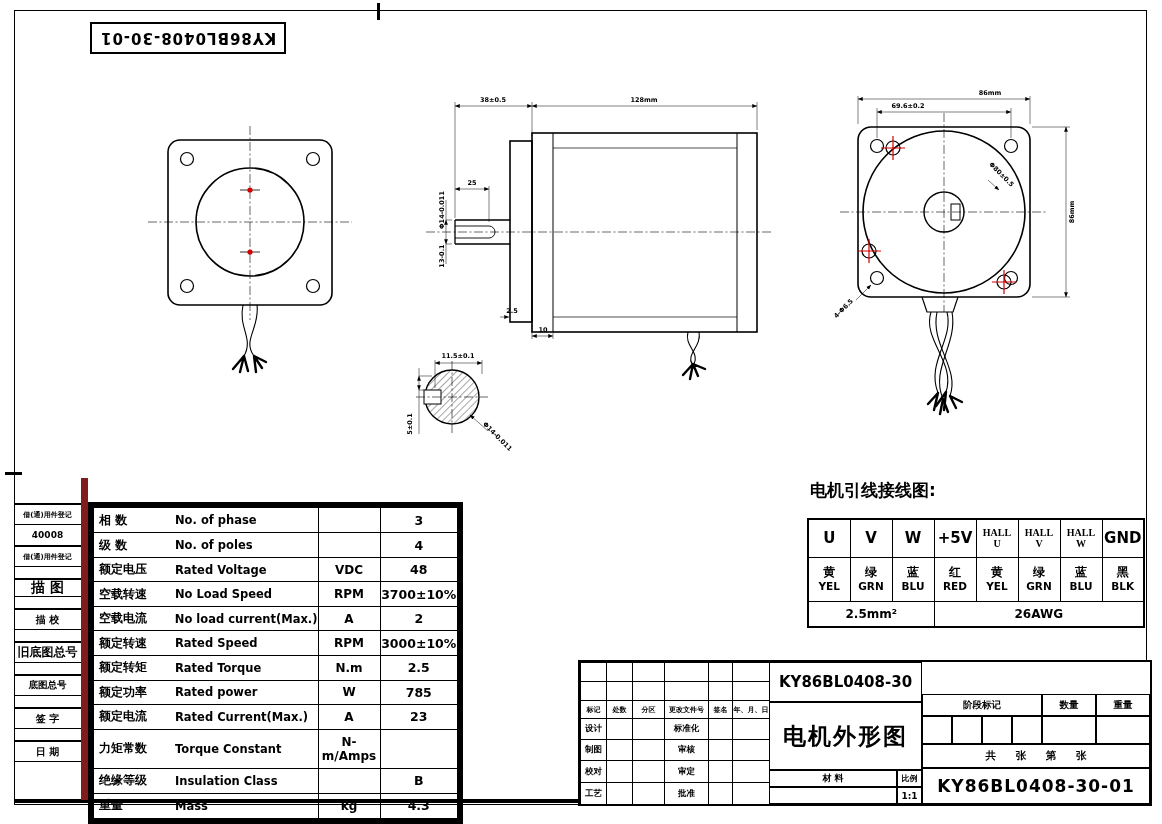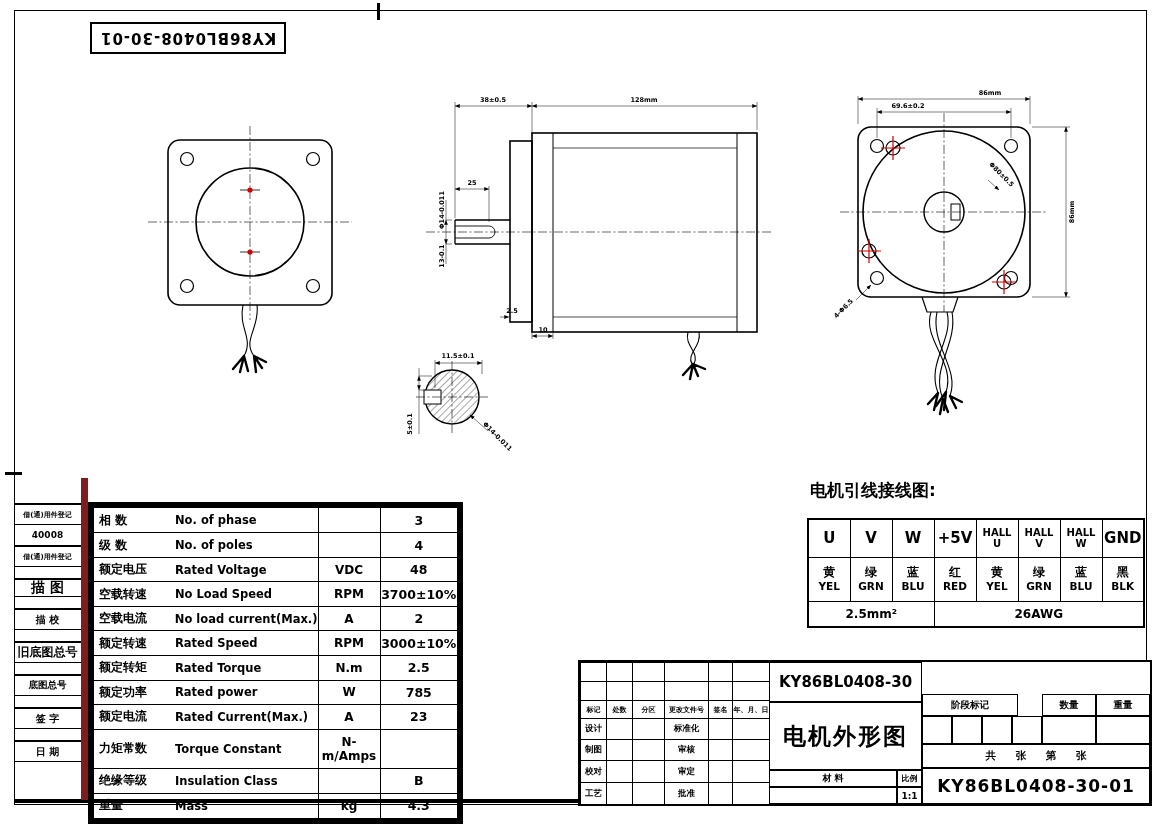--- a/index.html
+++ b/index.html
@@ -33,21 +33,21 @@
          font-weight:bold;overflow:hidden;}
   .mlab{border-top:1.5px solid #000;border-bottom:1.5px solid #000;}
 
   
   .wiretitle{position:absolute;left:810px;top:479px;width:240px;height:22px;font-weight:bold;font-size:17px;}
   .wiring{left:807px;top:518px;width:336px;height:108px;border:2px solid #000;}
   .wiring td{vertical-align:middle;}
   .sl1{font-size:15px;font-weight:bold;line-height:1.1;}
   .sl2{font-size:15px;font-weight:bold;line-height:1.1;}
   .sl2:empty{display:none;}
-  .hall .sl1,.hall .sl2{font-size:10px;}
+  .hall .sl1,.hall .sl2{font-size:10px;font-family:Liberation Serif, serif;}
   .ccn{font-size:12px;font-weight:bold;line-height:1.25;}
   .cen{font-size:10.5px;font-weight:bold;line-height:1.2;}
   .gauge{font-size:12px;}
 
   
   .tblock{position:absolute;left:578px;top:660px;width:570px;height:142px;border:2px solid #000;box-sizing:content-box;background:#fff;}
   .tb{position:absolute;box-sizing:border-box;border:1px solid #000;display:flex;align-items:center;justify-content:center;
       font-weight:bold;overflow:hidden;}
   .rev{left:0;top:0;width:189px;height:142px;}
   .rev td{font-size:8.5px;}
@@ -523,21 +523,21 @@
       </tbody>
     </table>
 
     <div class="tb" style="left:189px;top:0;width:153px;height:40px;font-size:15px;">KY86BL0408-30</div>
     <div class="tb" style="left:189px;top:40px;width:153px;height:68px;font-size:23px;letter-spacing:2px;">电机外形图</div>
     <div class="tb" style="left:189px;top:108px;width:128px;height:17px;font-size:9px;">材 料</div>
     <div class="tb" style="left:317px;top:108px;width:25px;height:17px;font-size:8px;">比例</div>
     <div class="tb" style="left:189px;top:125px;width:128px;height:17px;"></div>
     <div class="tb" style="left:317px;top:125px;width:25px;height:17px;font-size:9px;">1:1</div>
 
-    <div class="tb" style="left:342px;top:32px;width:96px;height:22px;font-size:9.5px;">阶段标记</div>
+    <div class="tb" style="left:342px;top:32px;width:120px;height:22px;font-size:9.5px;">阶段标记</div>
     <div class="tb" style="left:462px;top:32px;width:54px;height:22px;font-size:9.5px;">数量</div>
     <div class="tb" style="left:516px;top:32px;width:54px;height:22px;font-size:9.5px;">重量</div>
     <div class="tb" style="left:342px;top:54px;width:30px;height:28px;"></div>
     <div class="tb" style="left:372px;top:54px;width:30px;height:28px;"></div>
     <div class="tb" style="left:402px;top:54px;width:30px;height:28px;"></div>
     <div class="tb" style="left:432px;top:54px;width:30px;height:28px;"></div>
     <div class="tb" style="left:462px;top:54px;width:54px;height:28px;"></div>
     <div class="tb" style="left:516px;top:54px;width:54px;height:28px;"></div>
     <div class="tb" style="left:342px;top:82px;width:228px;height:24px;font-size:10.5px;word-spacing:16px;">共 张 第 张</div>
     <div class="tb" style="left:342px;top:106px;width:228px;height:36px;font-size:17px;letter-spacing:1px;">KY86BL0408-30-01</div>

